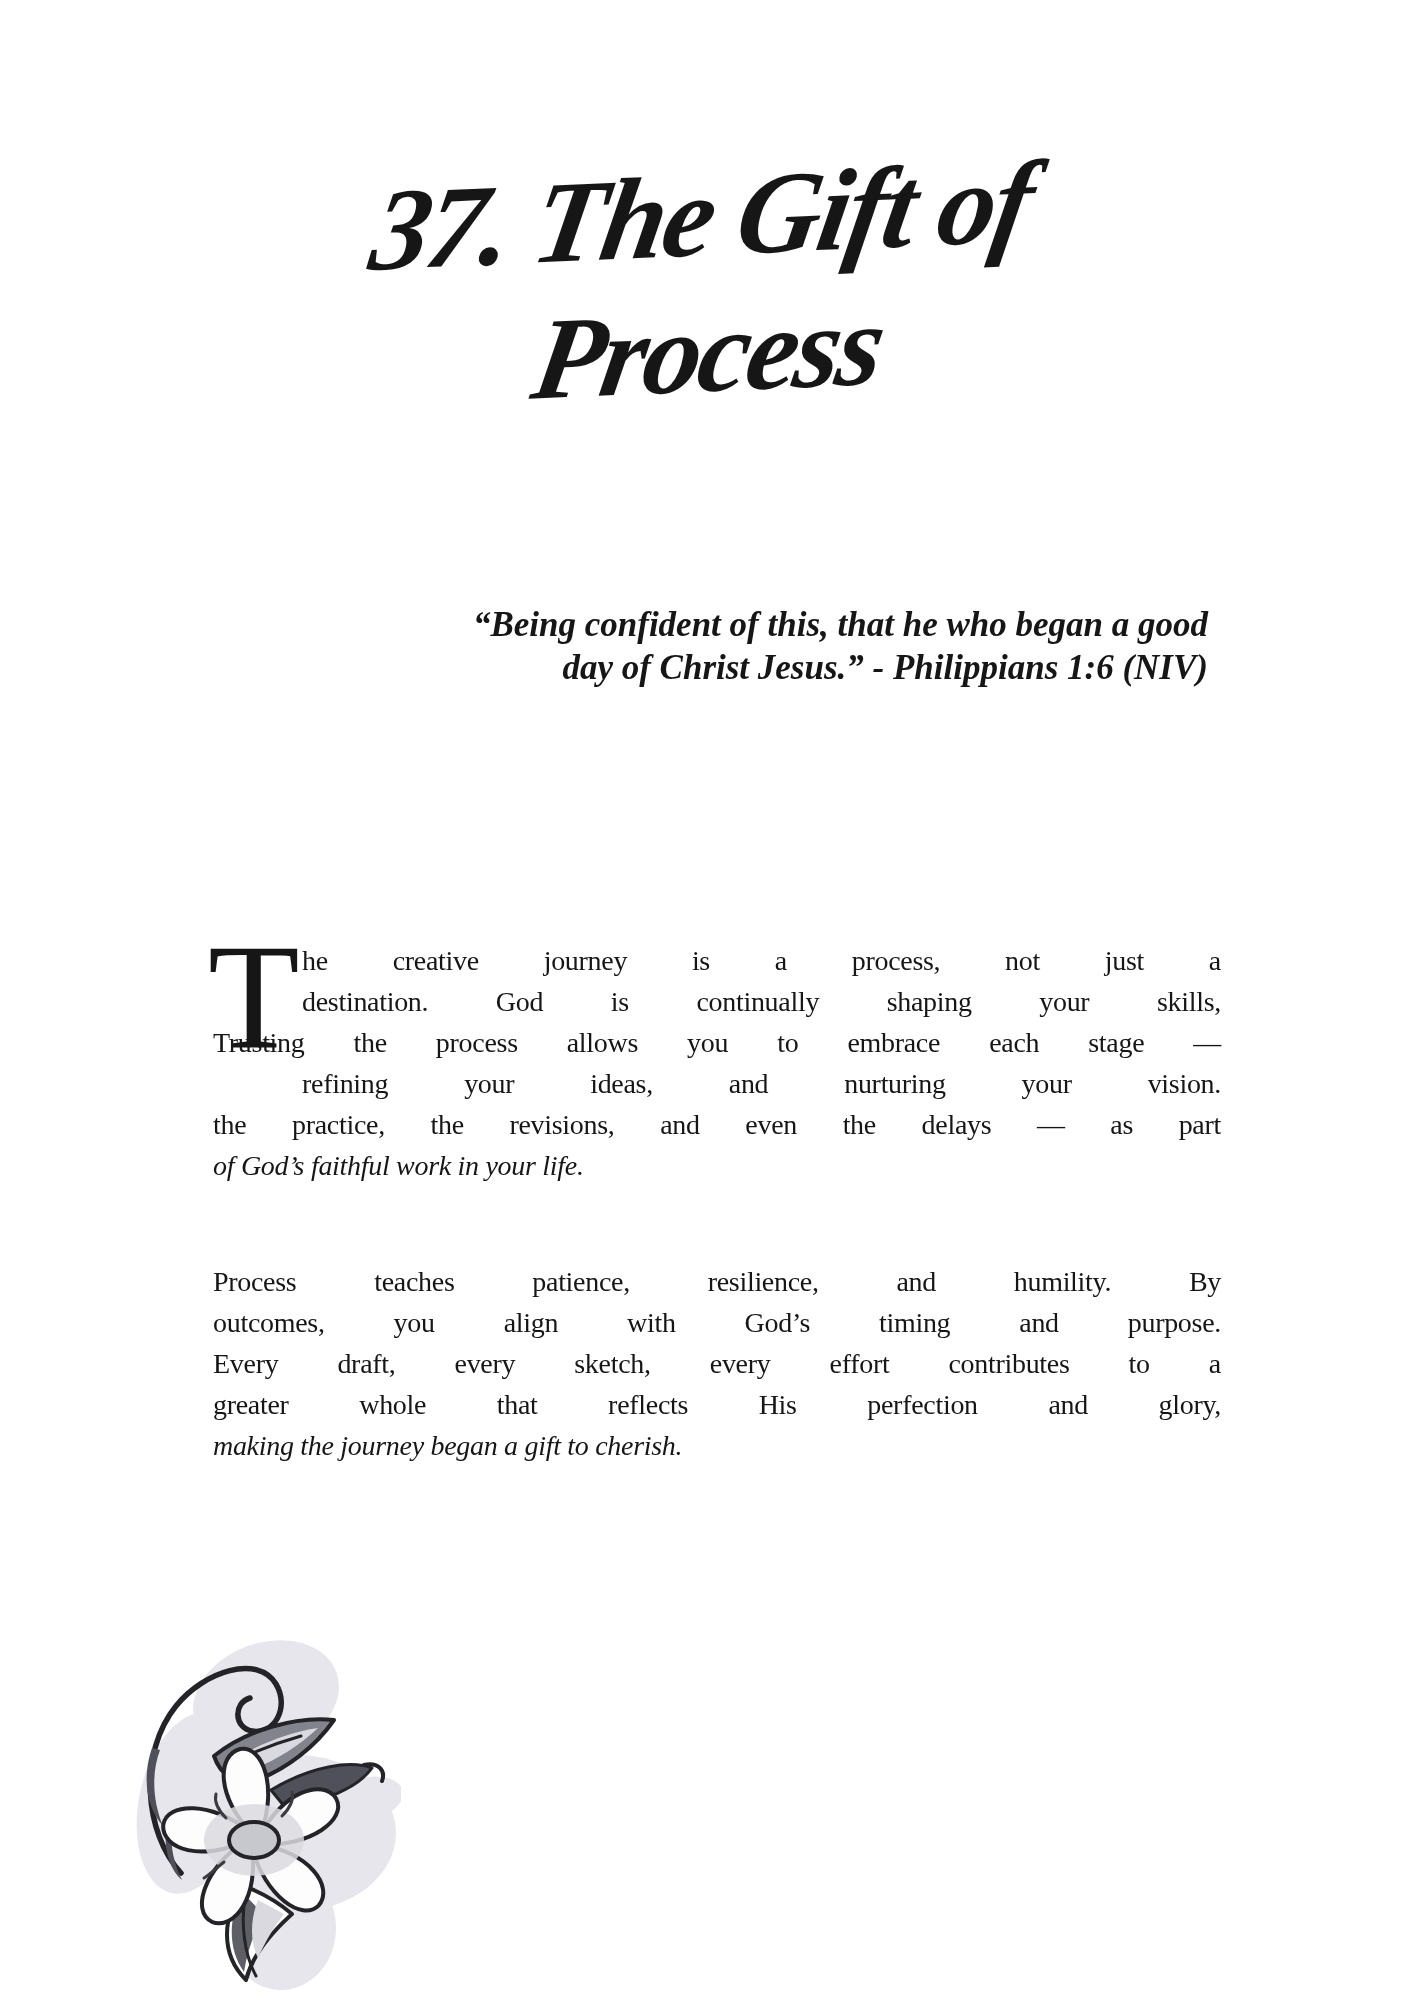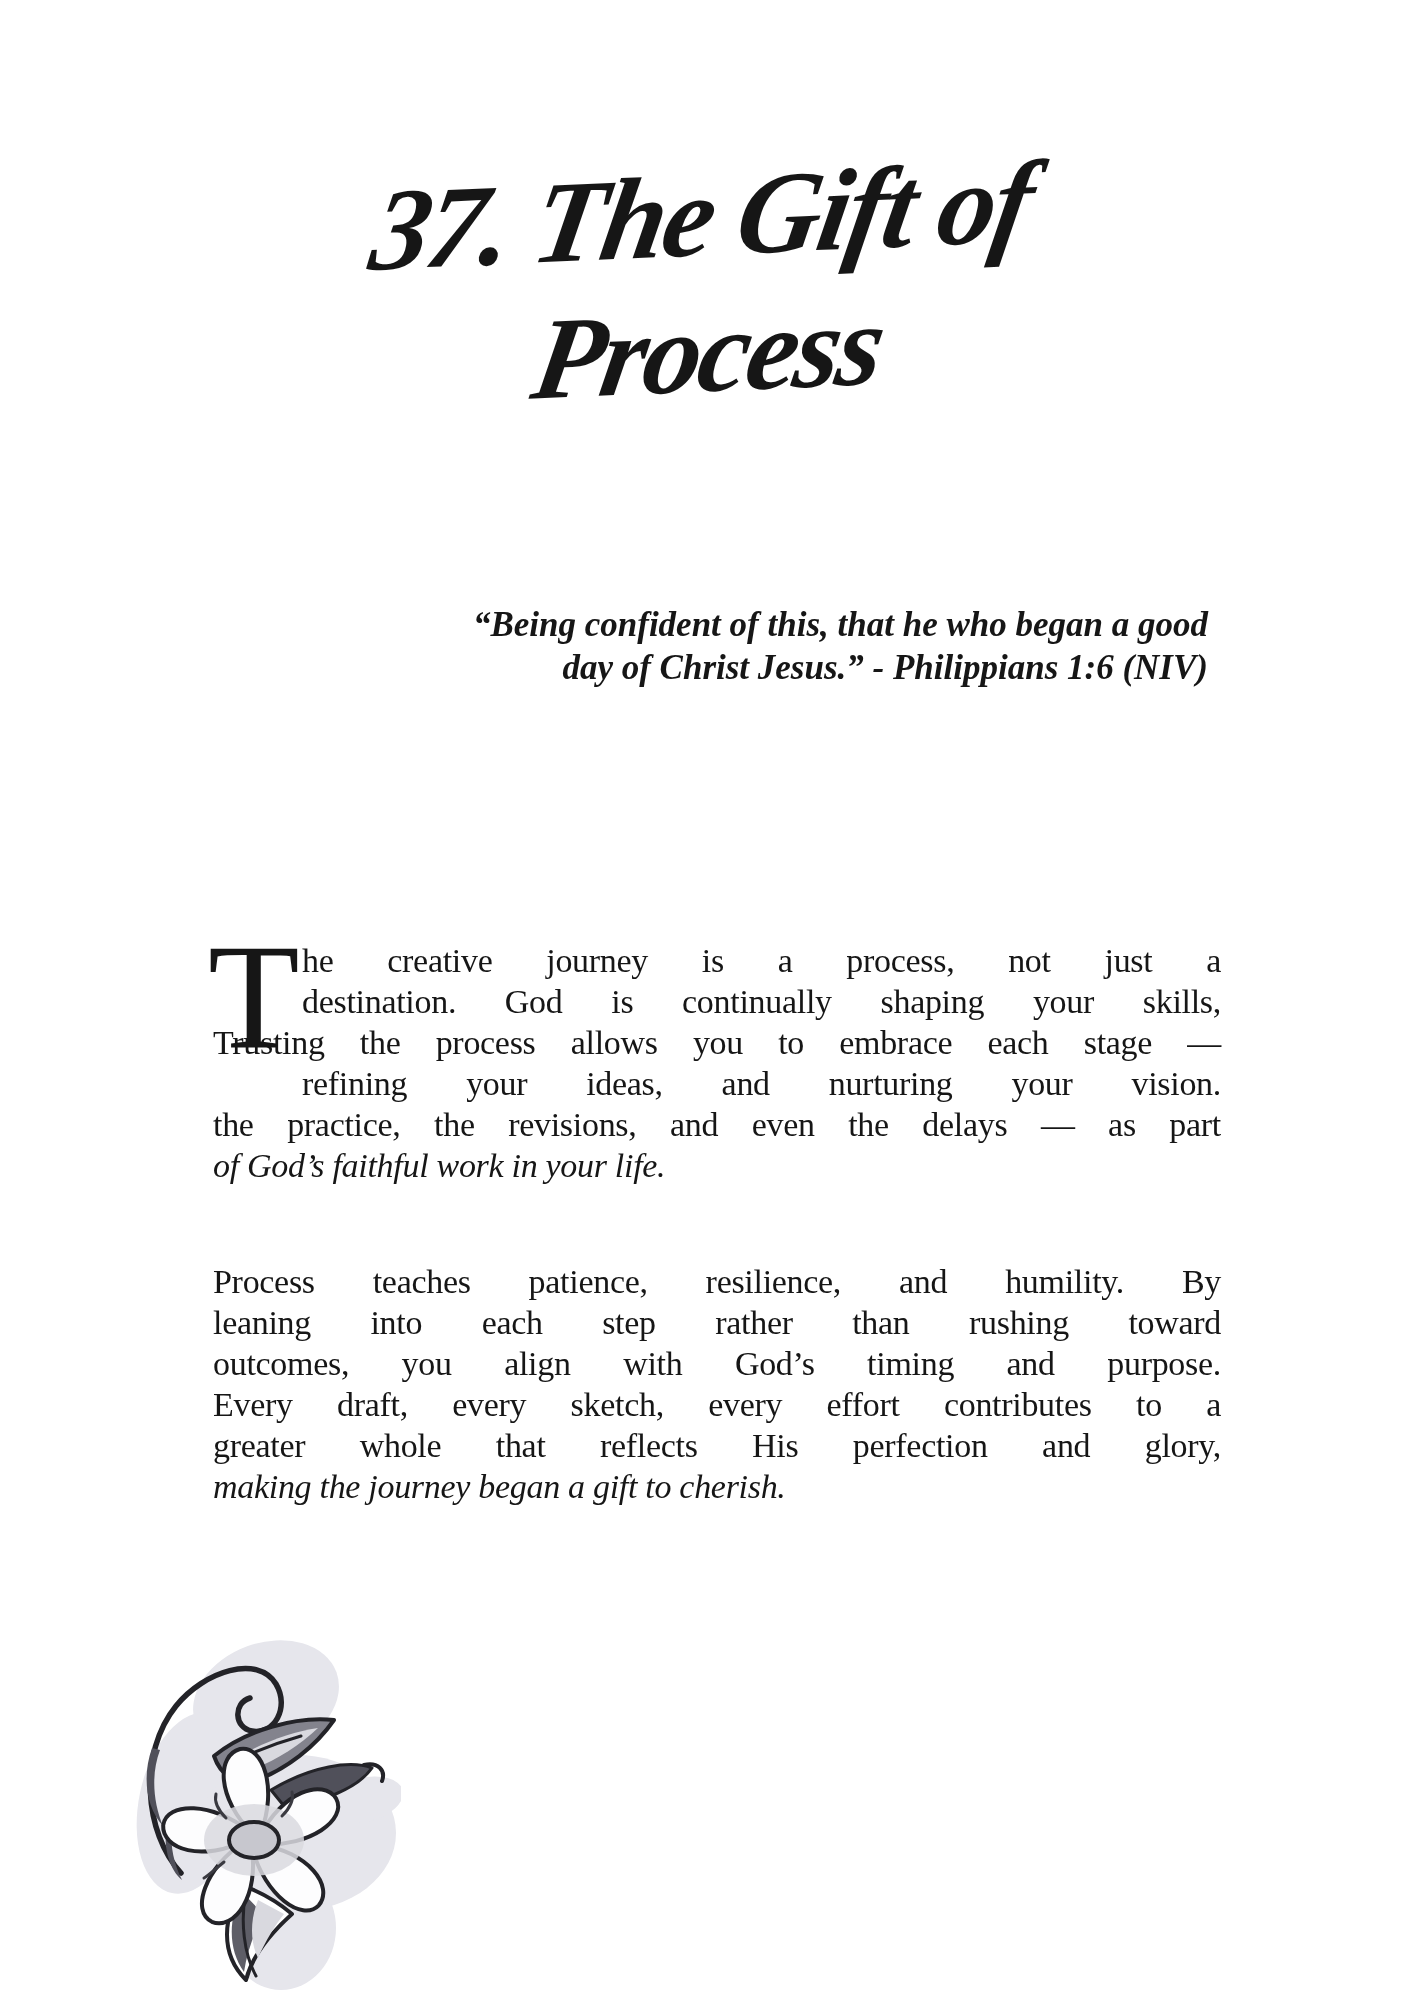--- a/index.html
+++ b/index.html
@@ -48,21 +48,21 @@
 
   
   .body-para {
     position:absolute;
     left:213px; width:1008px;
   }
   .para-1 { top:940px; }
   .para-2 { top:1261px; }
   .body-line {
     height:41px; line-height:41px;
-    font-size:34px;
+    font-size:28px;
     text-align:justify;
     text-align-last:justify;
     letter-spacing:-0.3px;
   }
   .body-line.indented { margin-left:89px; }
   .body-line.final { text-align-last:left;font-style:italic; }
   .dropcap {
     position:absolute;
     left:-5px; top:4px;
     font-size:150px;
@@ -101,21 +101,20 @@
     <div class="body-line indented">he creative journey is a process, not just a</div>
     <div class="body-line indented">destination. God is continually shaping your skills,</div>
     <div class="body-line">Trusting the process allows you to embrace each stage —</div>
     <div class="body-line indented">refining your ideas, and nurturing your vision.</div>
     <div class="body-line">the practice, the revisions, and even the delays — as part</div>
     <div class="body-line final">of God’s faithful work in your life.</div>
   </div>
 
   <div class="body-para para-2">
     <div class="body-line">Process teaches patience, resilience, and humility. By</div>
-    <div class="body-line">leaning into each step rather than rushing toward</div>
     <div class="body-line">outcomes, you align with God’s timing and purpose.</div>
     <div class="body-line">Every draft, every sketch, every effort contributes to a</div>
     <div class="body-line">greater whole that reflects His perfection and glory,</div>
     <div class="body-line final">making the journey began a gift to cherish.</div>
   </div>
 
   <svg class="flower" viewBox="0 0 295 375" xmlns="http://www.w3.org/2000/svg" aria-hidden="true">
 
     <g fill="#e6e6ec">
       <ellipse cx="160" cy="80" rx="75" ry="55" transform="rotate(-20 160 80)"></ellipse>

